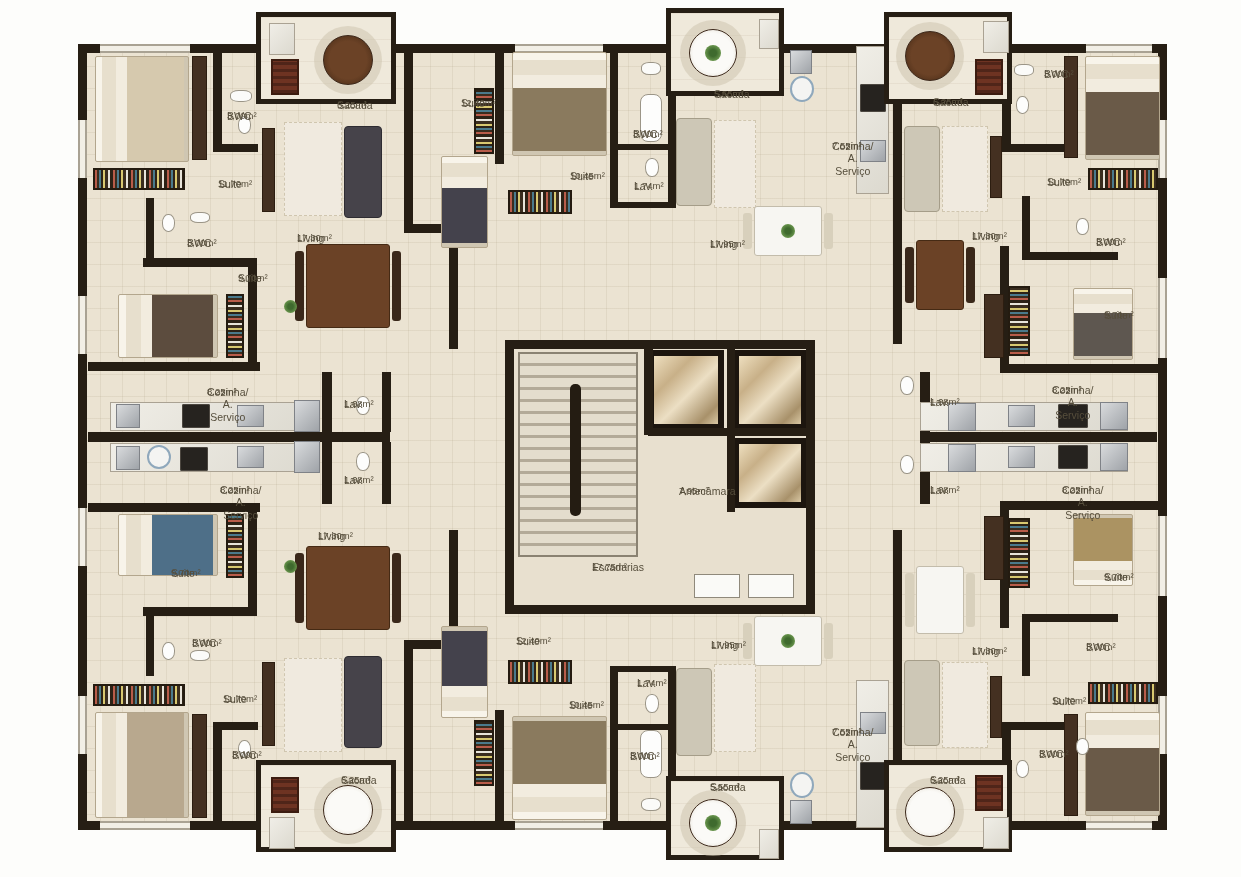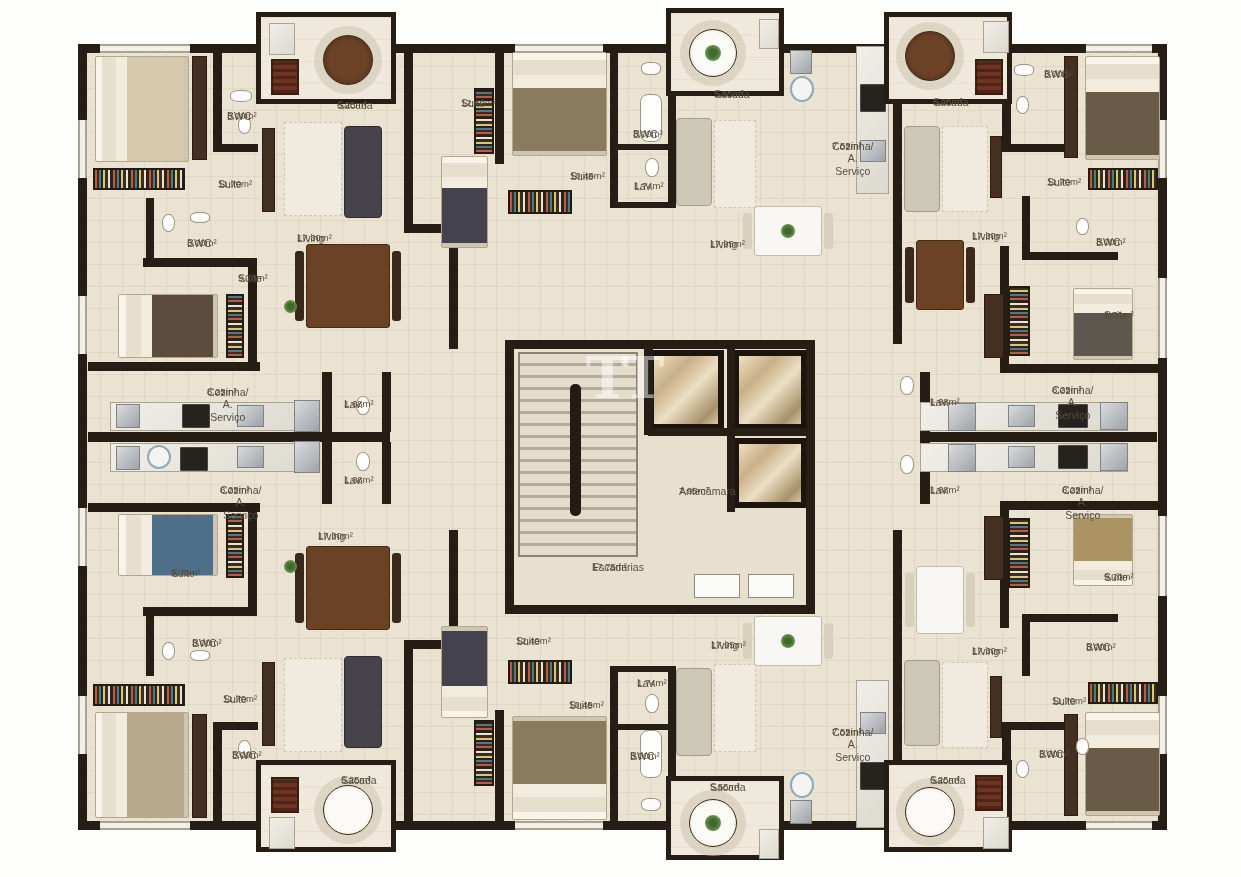--- a/index.html
+++ b/index.html
@@ -486,14 +486,13 @@
     </div>
   <div class="lbl" style="left:679px;top:485px">
       <span>Antecâmara</span>
       <span class="ar">7,95m²</span>
     </div>
   <div class="lbl" style="left:592px;top:561px">
       <span>Escadarias</span>
       <span class="ar">17,75m²</span>
     </div>
 
-  <div class="wmL">TT</div>
 </div>
 
 </body></html>

